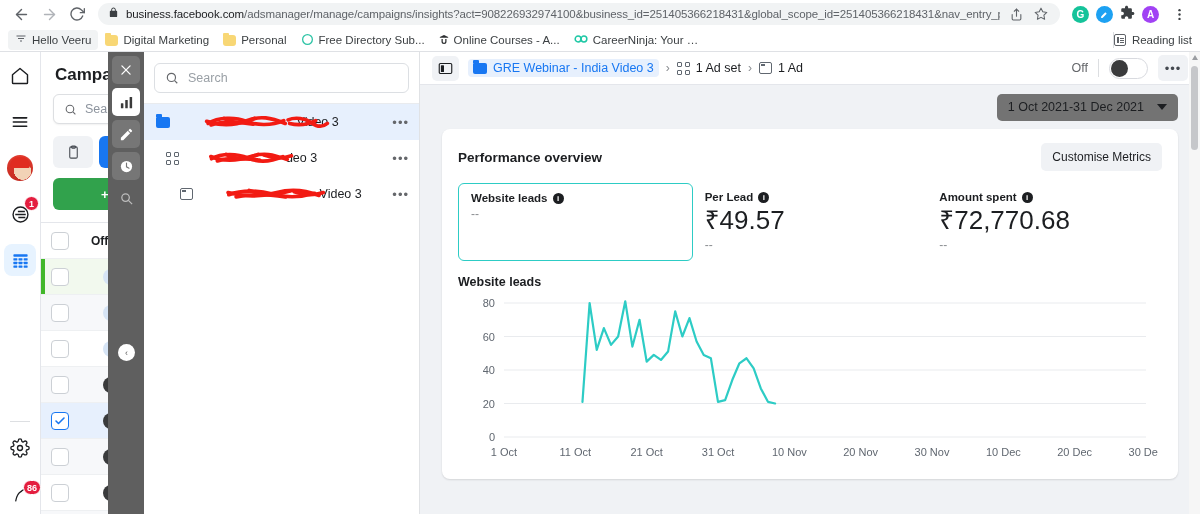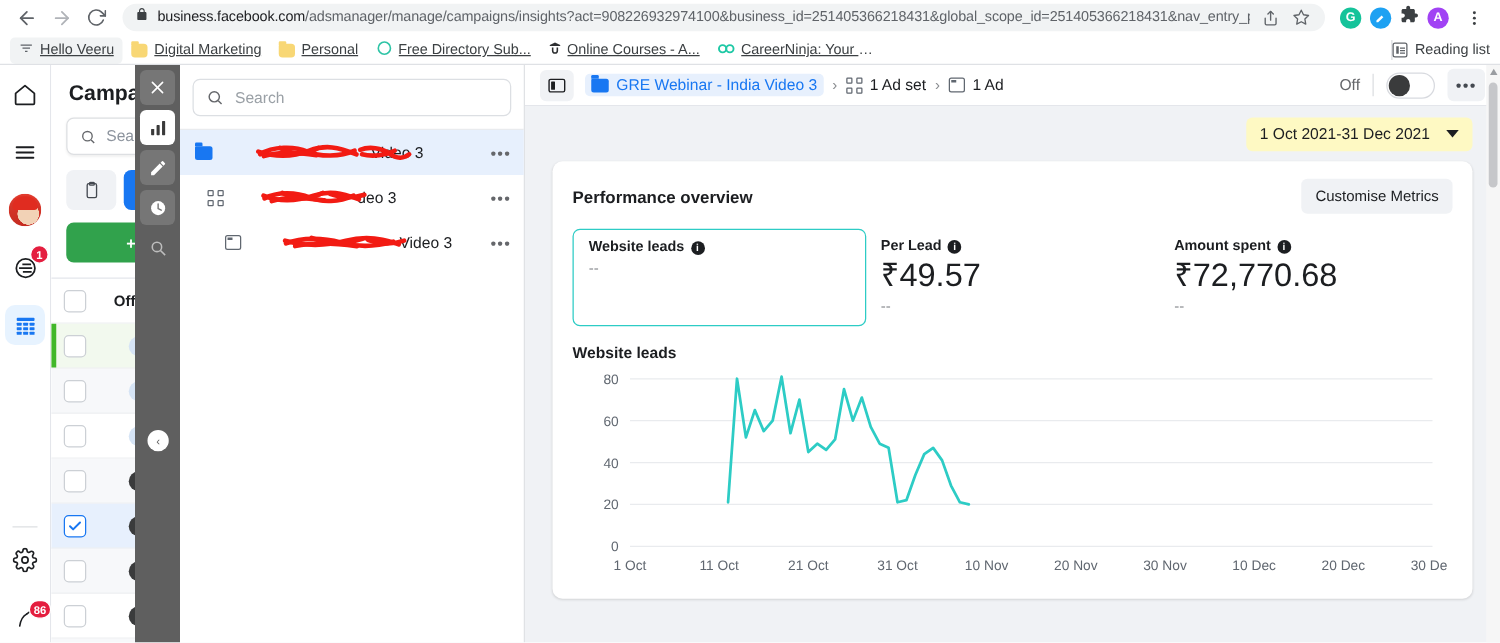--- a/index.html
+++ b/index.html
@@ -46,21 +46,21 @@
   
   .bookmark-row {
     display: flex; align-items: center; height: 24px; padding: 0 8px;
     gap: 0px; font-size: 11.5px; color: #3c4043; position: relative;
   }
   .bm {
     display: flex; align-items: center; gap: 5px; padding: 3px 7px;
     border-radius: 4px; white-space: nowrap; max-width: 140px;
   }
   .bm:first-child { background: #f1f3f4; }
-  .bm-label { overflow: hidden; text-overflow: ellipsis; text-decoration: underline; }
+  .bm-label { overflow: hidden; text-overflow: ellipsis; }
   .folder-ico {
     width: 13px; height: 11px; background: #f8d775; border-radius: 1.5px 3px 3px 3px;
     position: relative; flex: 0 0 auto;
   }
   .folder-ico::before {
     content:''; position:absolute; left:0; top:-2px; width:6px; height:3px;
     background:#f8d775; border-radius:1px 1px 0 0;
   }
   .reading-list {
     position: absolute; right: 8px; display: flex; align-items: center; gap: 6px;
@@ -257,21 +257,21 @@
   .more-btn {
     width: 30px; height: 26px; background: #f0f2f5; border-radius: 5px;
     display: flex; align-items: center; justify-content: center;
     color: #444950; letter-spacing: 1px; font-size: 13px;
   }
   .daterow {
     height: 44px; display: flex; align-items: center; justify-content: flex-end;
     padding: 0 22px; background: #f0f2f5;
   }
   .date-pill {
-    height: 27px; background: #fef9c3; border-radius: 5px; display: flex;
+    height: 27px; background: #737373; border-radius: 5px; display: flex;
     align-items: center; gap: 13px; padding: 0 11px; font-size: 12.5px; color: #1c1e21;
   }
   .caret { width:0;height:0;border-left:5px solid transparent;border-right:5px solid transparent;border-top:6px solid #1c1e21; }
 
   .card {
     margin: 0 22px; background: #fff; border-radius: 8px;
     box-shadow: 0 1px 2px rgba(0,0,0,0.12); padding: 14px 16px 10px;
     height: 350px; position: relative;
   }
   .card-head { display: flex; align-items: center; }

